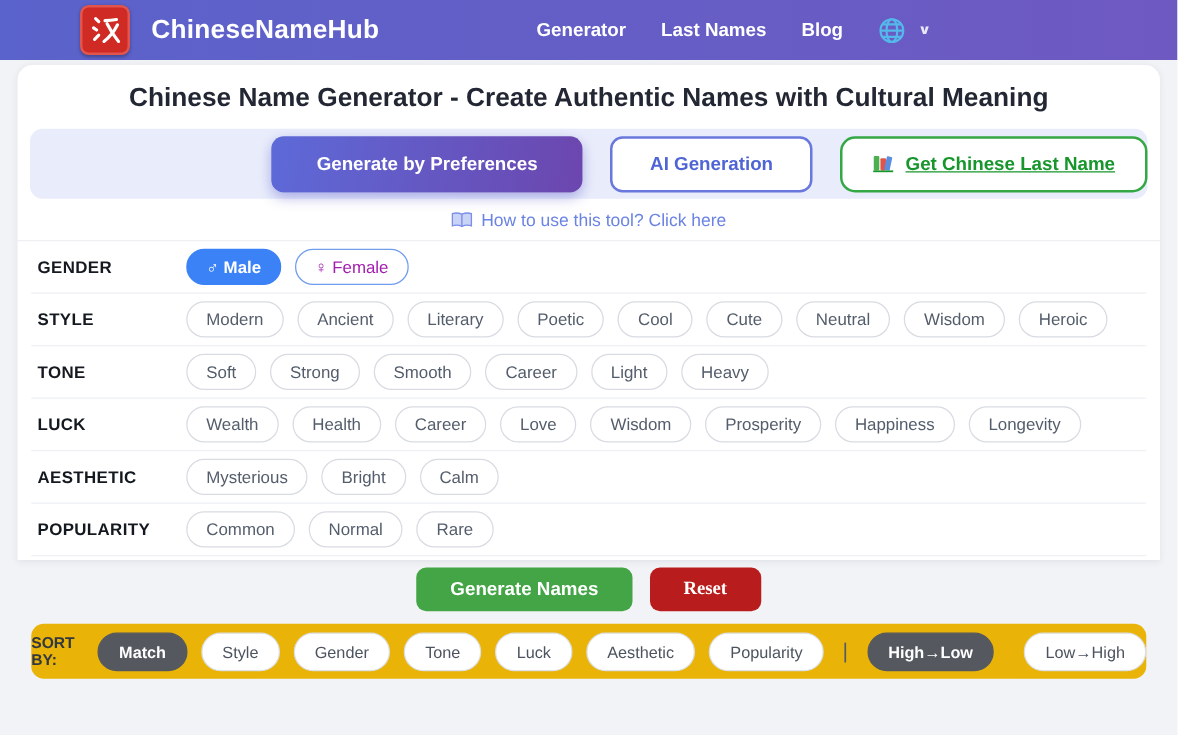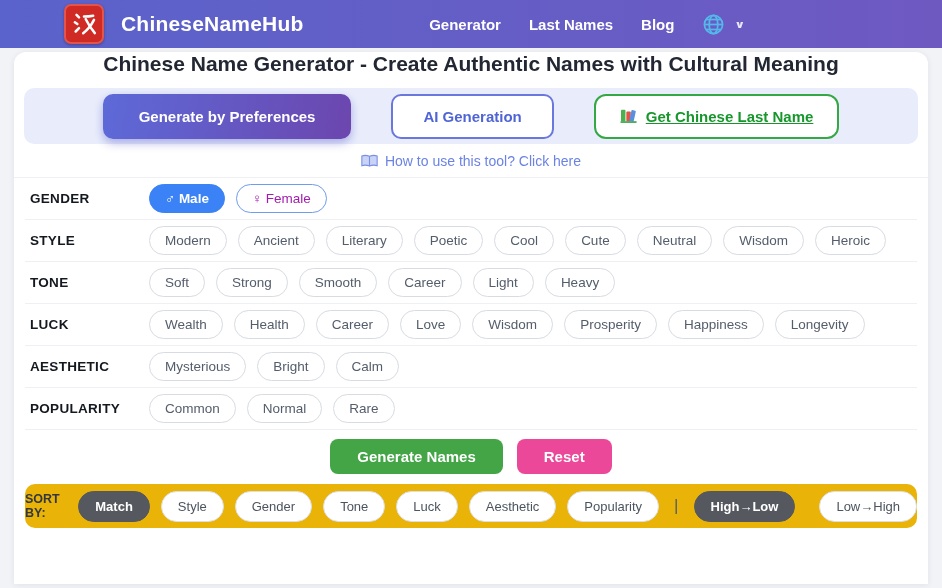--- a/index.html
+++ b/index.html
@@ -39,35 +39,36 @@
     font-family: inherit;
   }
   .lang { display: flex; align-items: center; gap: 9px; cursor: pointer; }
   .chev { color: #e8e9f7; font-size: 13px; font-weight: bold; transform: scaleY(.8); }
   
   .card {
     margin: 4px 14px 0 14px;
     background: #fff;
     border-radius: 12px 12px 0 0;
     box-shadow: 0 1px 6px rgba(30,40,90,.08);
-    height: 532px;
+    height: 396px;
+    padding-top: 15px;
   }
   .page-title {
     text-align: center;
     font-size: 21px; font-weight: bold; color: #222733;
     margin-bottom: 12px;
   }
   
   .tabs {
     margin: 0 10px;
     background: #e9edfb;
     border-radius: 10px;
     height: 56px;
-    display: flex; align-items: center; justify-content: center;
-    gap: 40px;
+    display: flex; align-items: center; justify-content: flex-end;
+    gap: 22px;
   }
   .tab { cursor: pointer; font-family: inherit; font-weight: bold; font-size: 15px; }
   .tab-active {
     background: linear-gradient(100deg, #5d6ad8 0%, #6c46ae 100%);
     color: #fff; border: none; border-radius: 10px;
     padding: 14px 36px;
     box-shadow: 0 4px 10px rgba(92,94,205,.45);
   }
   .tab-plain {
     background: #fff; color: #5065d5;
@@ -115,21 +116,21 @@
   
   .actions {
     height: 52px; display: flex; align-items: center; justify-content: center; gap: 14px;
   }
   .btn {
     border: none; border-radius: 8px; color: #fff;
     font-size: 15px; font-weight: bold; font-family: inherit;
     padding: 9px 27px; cursor: pointer;
   }
   .btn-generate { background: #43a546; }
-  .btn-reset { background: #ec4899; }
+  .btn-reset { background: #b91c1c; font-family: Liberation Serif, serif; }
   
   .sortbar {
     margin: 2px 11px 0 11px;
     background: #eab308; border-radius: 10px;
     height: 44px;
     display: flex; align-items: center; justify-content: center; gap: 11px;
   }
   .sort-label { font-size: 12.5px; font-weight: bold; color: #32383f; margin-right: 5px; }
   .sort-pill {
     background: #fff; border: 1px solid #dcdfe4; border-radius: 999px;

